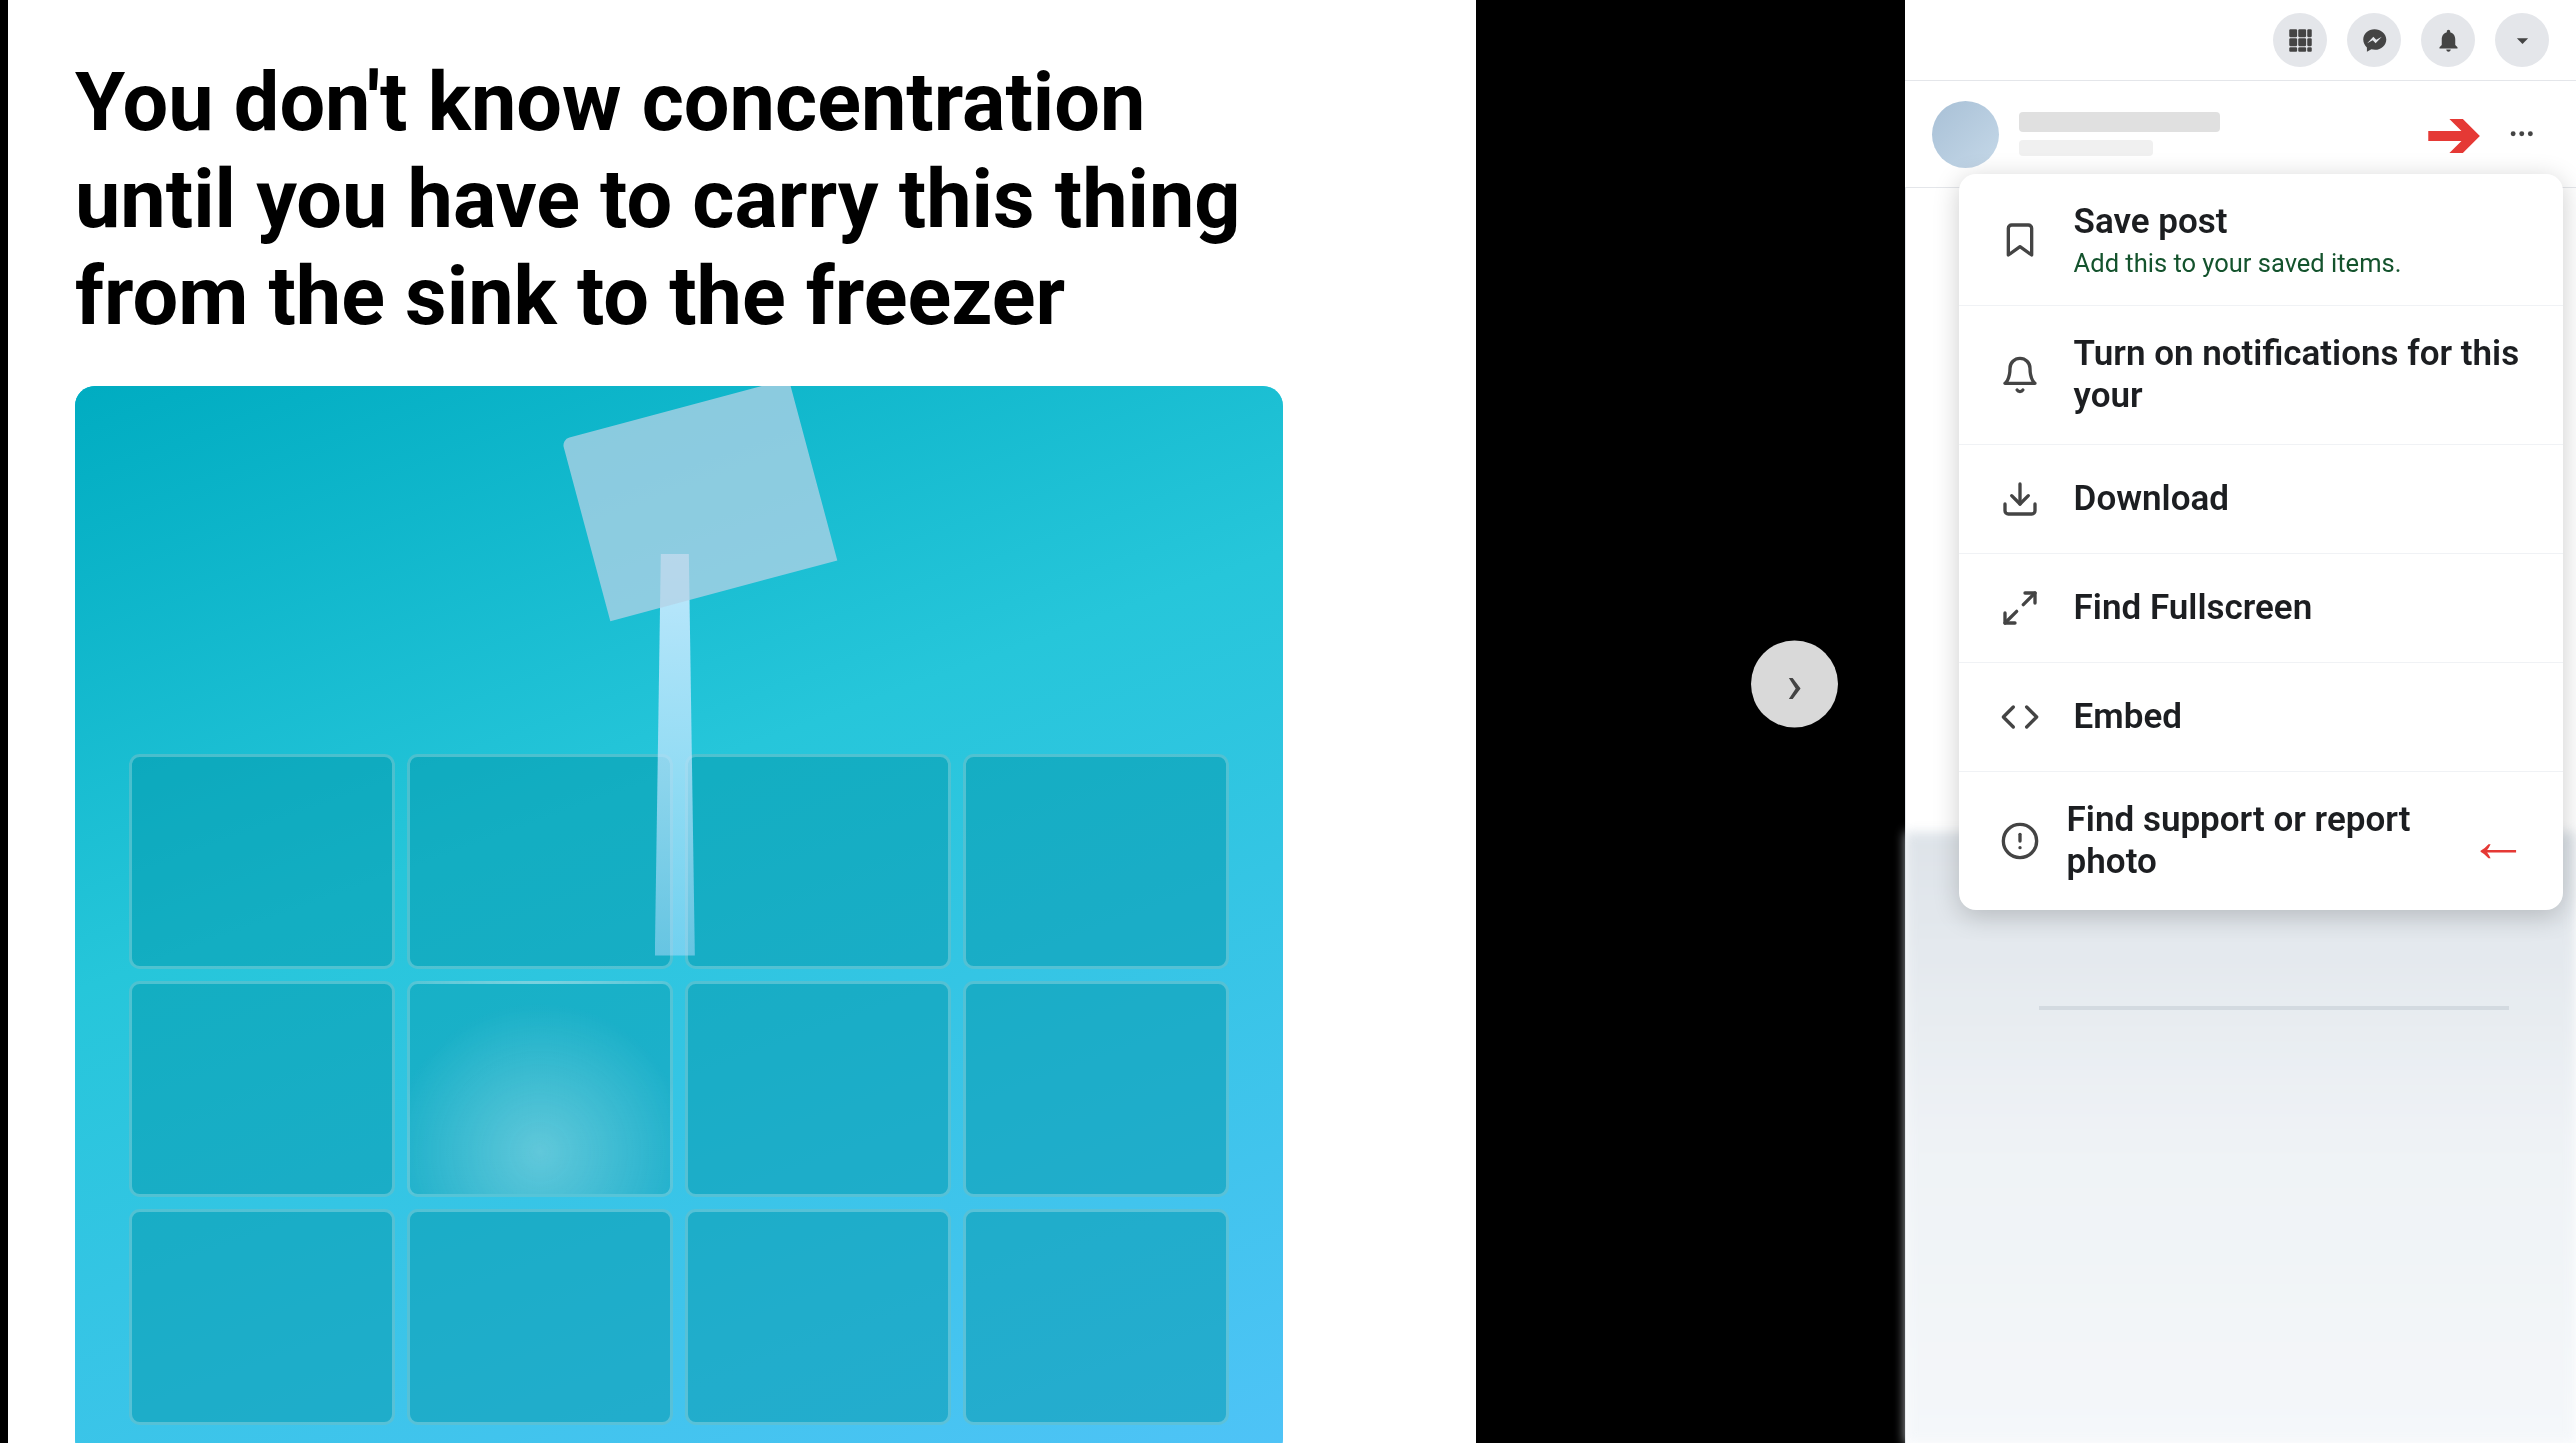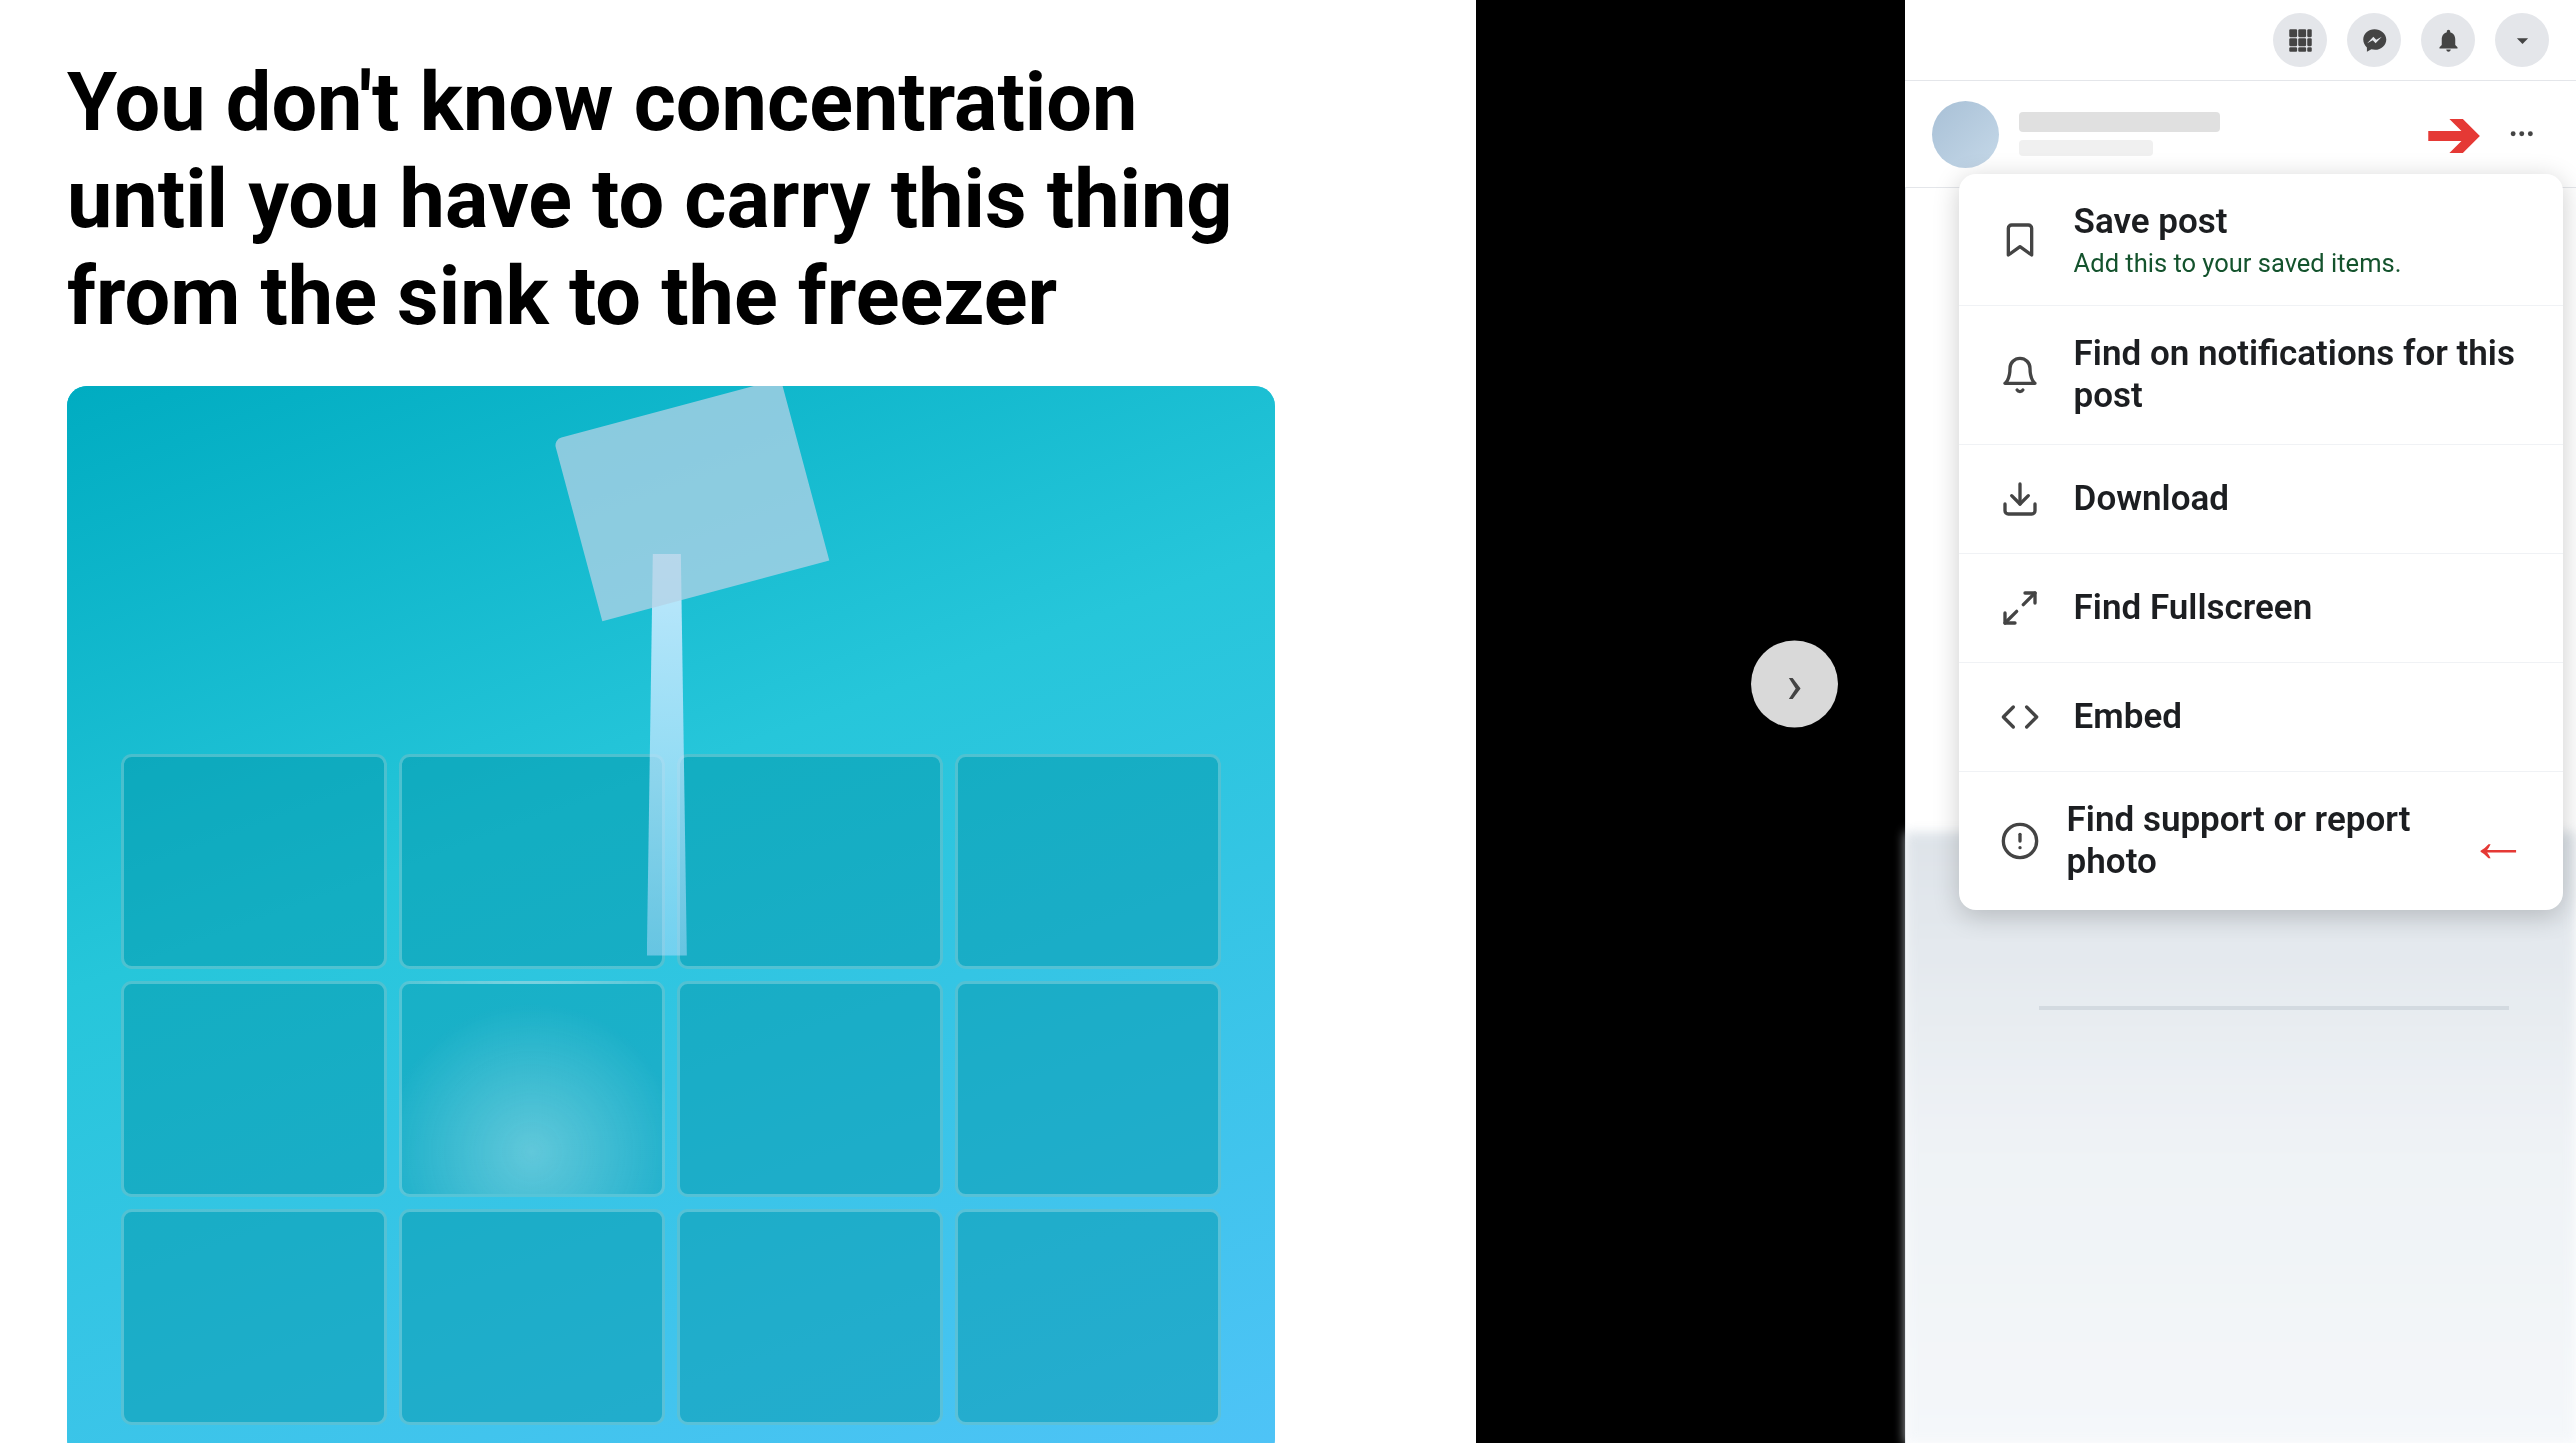--- a/index.html
+++ b/index.html
@@ -8,21 +8,21 @@
       height: 1444px;
       background: #000;
       font-family: -apple-system, BlinkMacSystemFont, 'Segoe UI', Roboto, Helvetica, Arial, sans-serif;
       overflow: hidden;
       position: relative;
     }
 
     
     .main-content {
       position: absolute;
-      left: 0;
+      left: 8px;
       top: 0;
       width: 1476px;
       height: 1444px;
       background: #fff;
       overflow: hidden;
     }
 
     .post-container {
       padding: 54px 67px;
     }
@@ -380,21 +380,21 @@
     </div>
 
     <div class="menu-item">
       <div class="menu-icon">
         <svg viewBox="0 0 24 24" fill="none" stroke="#444" stroke-width="2" stroke-linecap="round" stroke-linejoin="round">
           <path d="M18 8A6 6 0 0 0 6 8c0 7-3 9-3 9h18s-3-2-3-9"></path>
           <path d="M13.73 21a2 2 0 0 1-3.46 0"></path>
         </svg>
       </div>
       <div class="menu-text-block">
-        <div class="menu-title">Find on notifications for this post</div>
+        <div class="menu-title">Turn on notifications for this your</div>
       </div>
     </div>
 
     <div class="menu-item">
       <div class="menu-icon">
         <svg viewBox="0 0 24 24" fill="none" stroke="#444" stroke-width="2" stroke-linecap="round" stroke-linejoin="round">
           <path d="M21 15v4a2 2 0 0 1-2 2H5a2 2 0 0 1-2-2v-4"></path>
           <polyline points="7 10 12 15 17 10"></polyline>
           <line x1="12" y1="15" x2="12" y2="3"></line>
         </svg>

